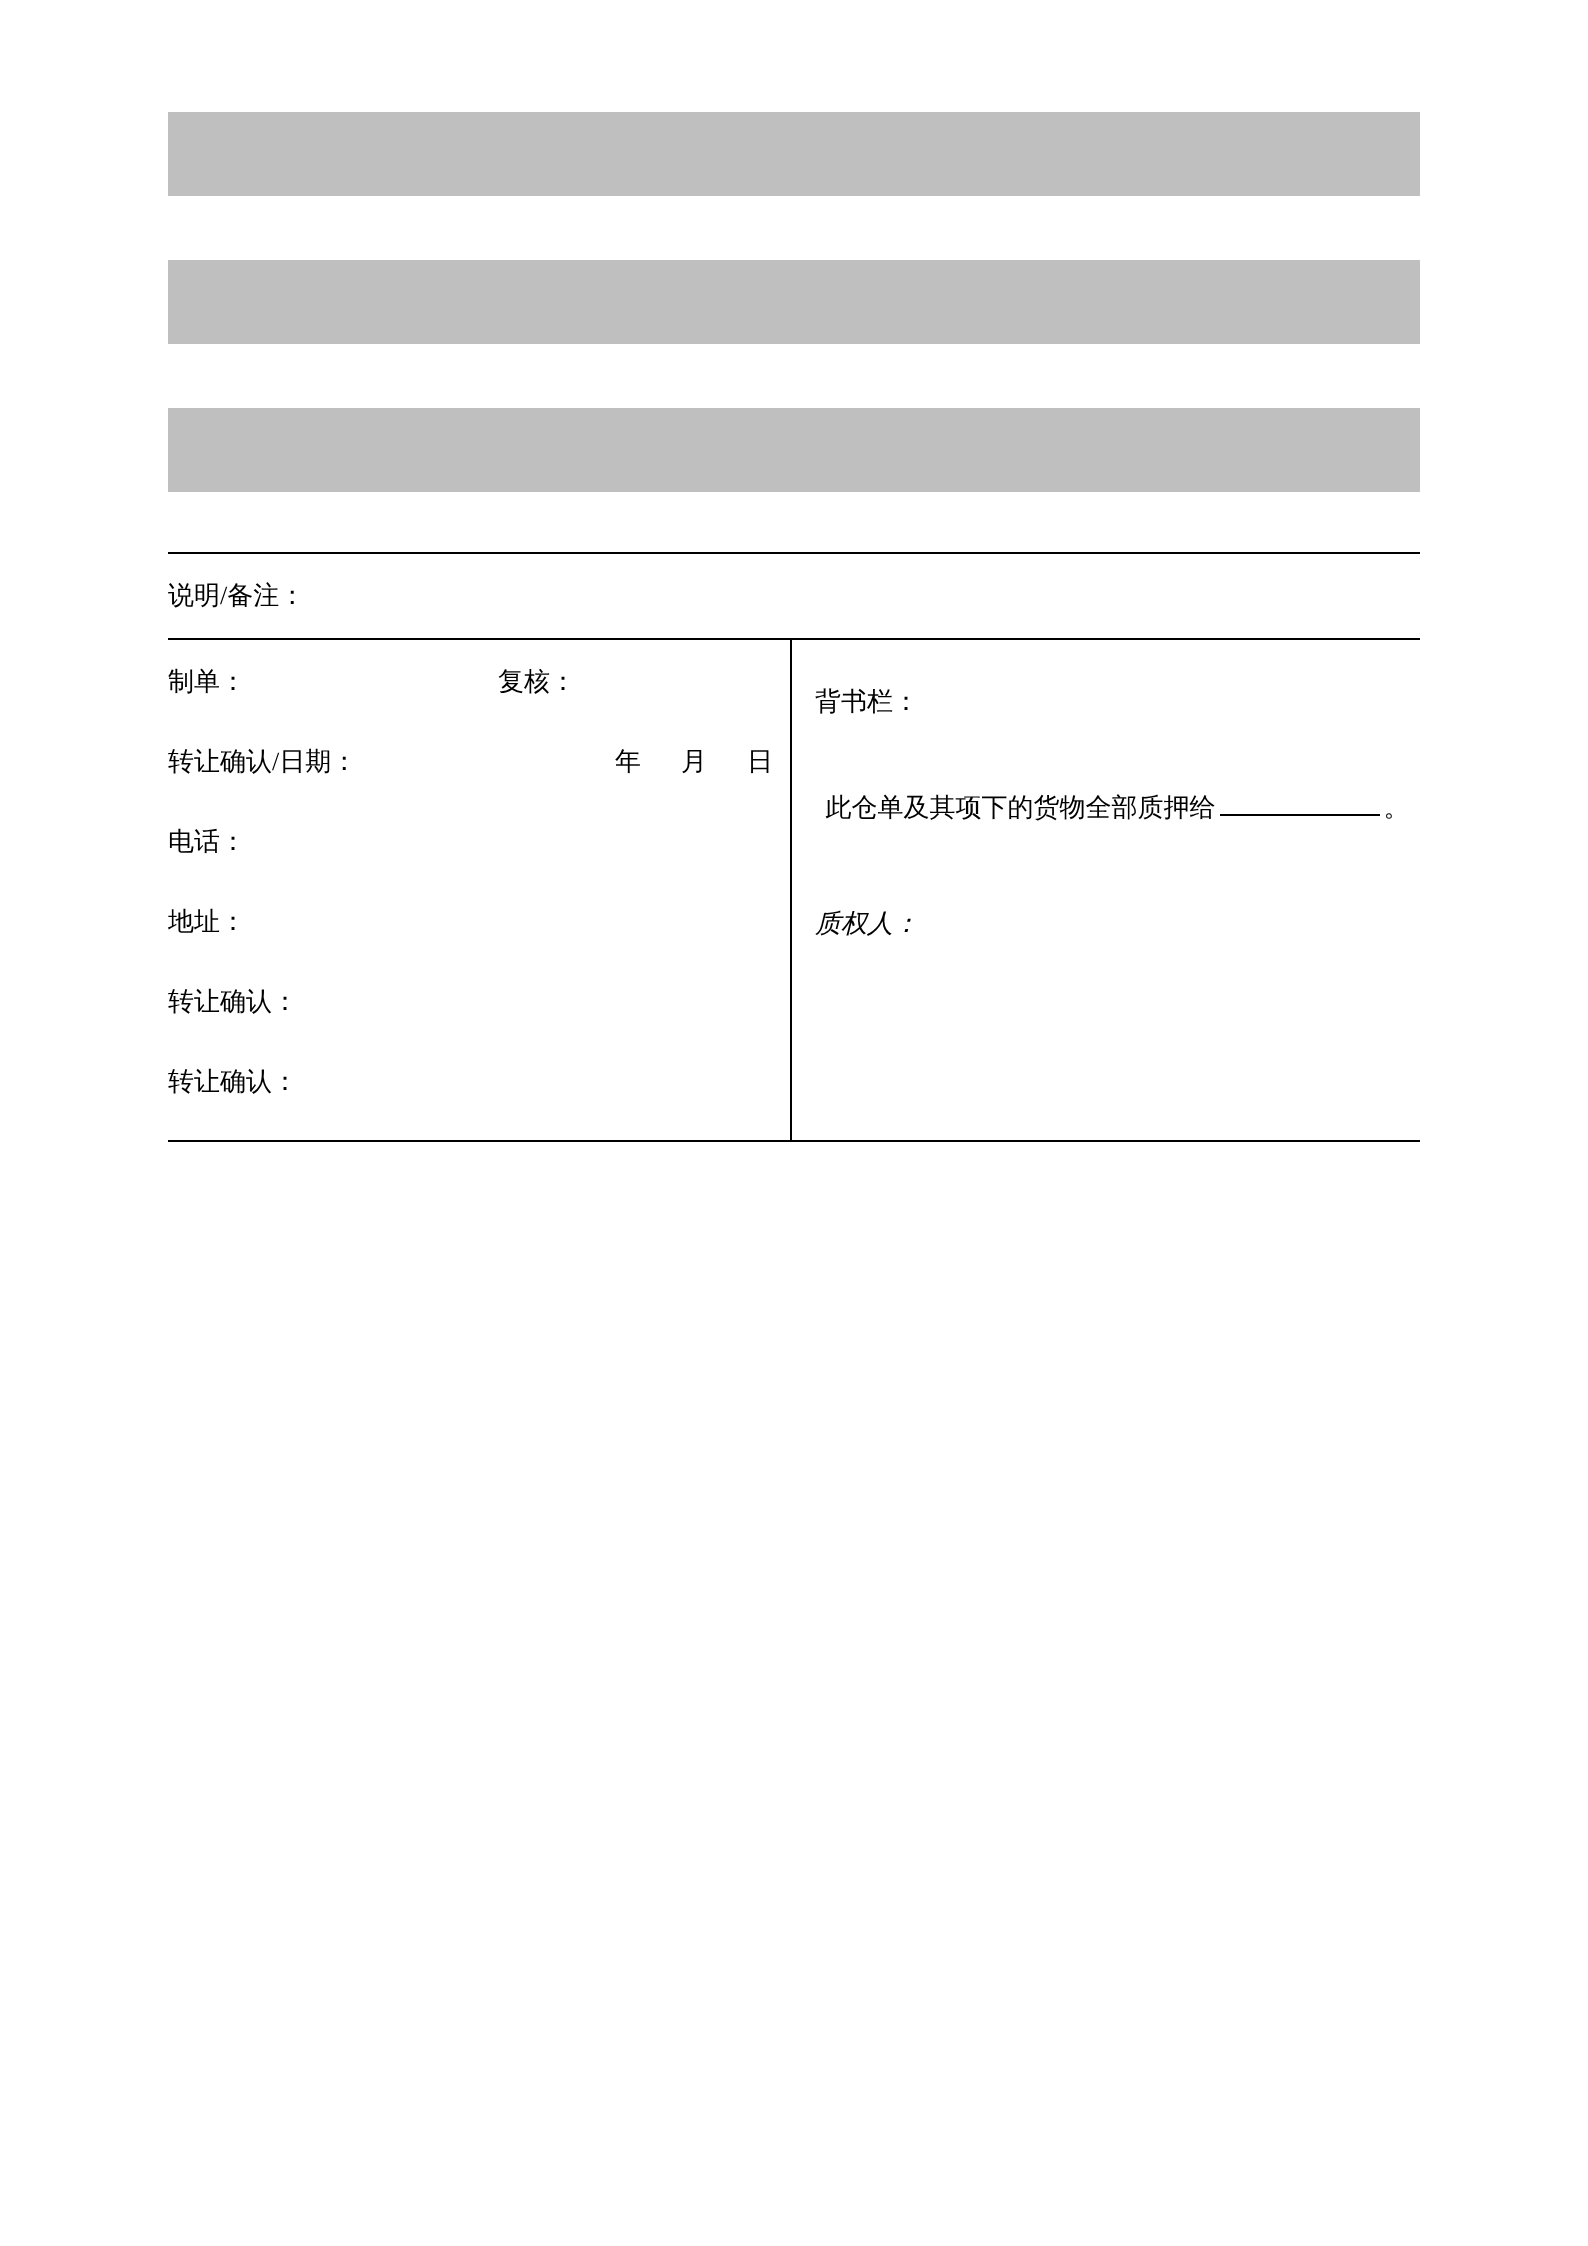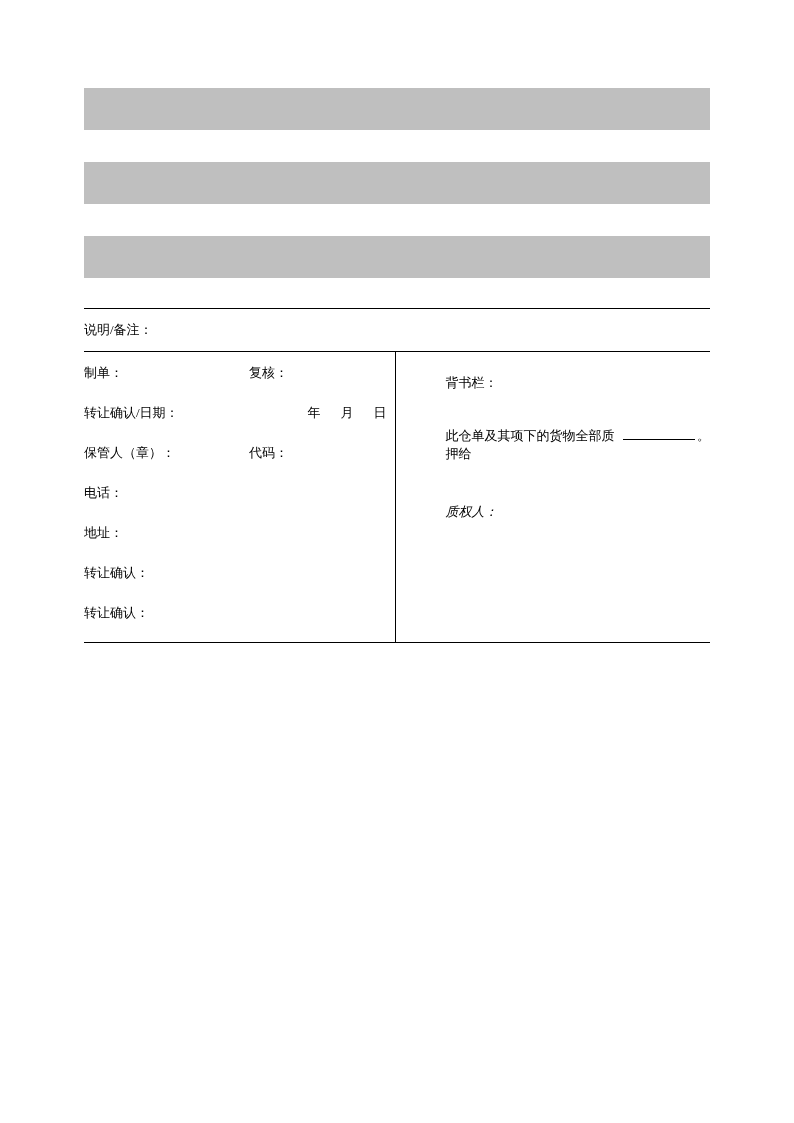--- a/index.html
+++ b/index.html
@@ -10,21 +10,21 @@
     body {
       width: 794px;
       height: 1123px;
       background: #ffffff;
       font-family: "SimSun", serif;
       font-size: 13px;
       color: #000;
       position: relative;
     }
     .container {
-      padding: 88px 84px 0 84px;
+      padding: 56px 84px 0 84px;
     }
     .gray-bar {
       background: #bfbfbf;
       height: 42px;
       margin-bottom: 32px;
     }
     .gray-bar:last-of-type {
       margin-bottom: 0;
     }
     .gray-section {
@@ -66,31 +66,31 @@
       width: 165px;
     }
     .date-parts {
       display: flex;
       gap: 20px;
       margin-left: 10px;
     }
     .pledge-line {
       display: flex;
       align-items: baseline;
+      justify-content: center;
     }
     .pledge-blank {
       display: inline-block;
       width: 80px;
       border-bottom: 1px solid #000;
       margin: 0 2px;
       height: 14px;
     }
     .right-field {
       margin-bottom: 34px;
-      margin-left: 38px;
     }
   </style>
 </head>
 <body>
 
 <div class="container">
   <div class="gray-section">
     <div class="gray-bar"></div>
     <div class="gray-bar"></div>
     <div class="gray-bar"></div>
@@ -107,24 +107,20 @@
         <span class="label">复核：</span>
       </div>
       <div class="field-row">
         <span class="label">转让确认/日期：</span>
         <span style="flex:1"></span>
         <span class="date-parts">
           <span>年</span>
           <span>月</span>
           <span>日</span>
         </span>
-      </div>
-      <div class="field-row row-prep">
-        <span class="label first">保管人（章）：</span>
-        <span class="label">代码：</span>
       </div>
       <div class="field-row">
         <span class="label">电话：</span>
       </div>
       <div class="field-row">
         <span class="label">地址：</span>
       </div>
       <div class="field-row">
         <span class="label">转让确认：</span>
       </div>

